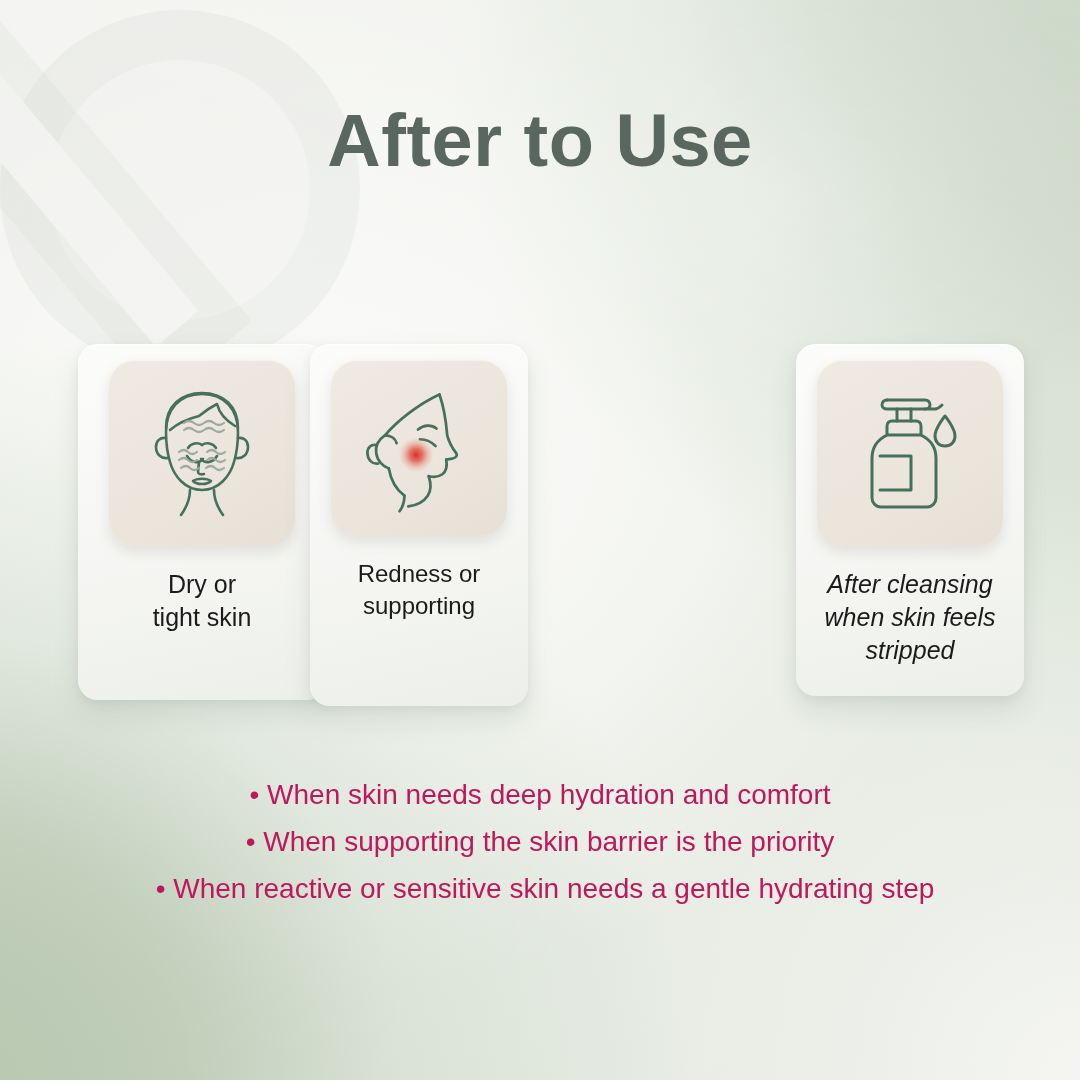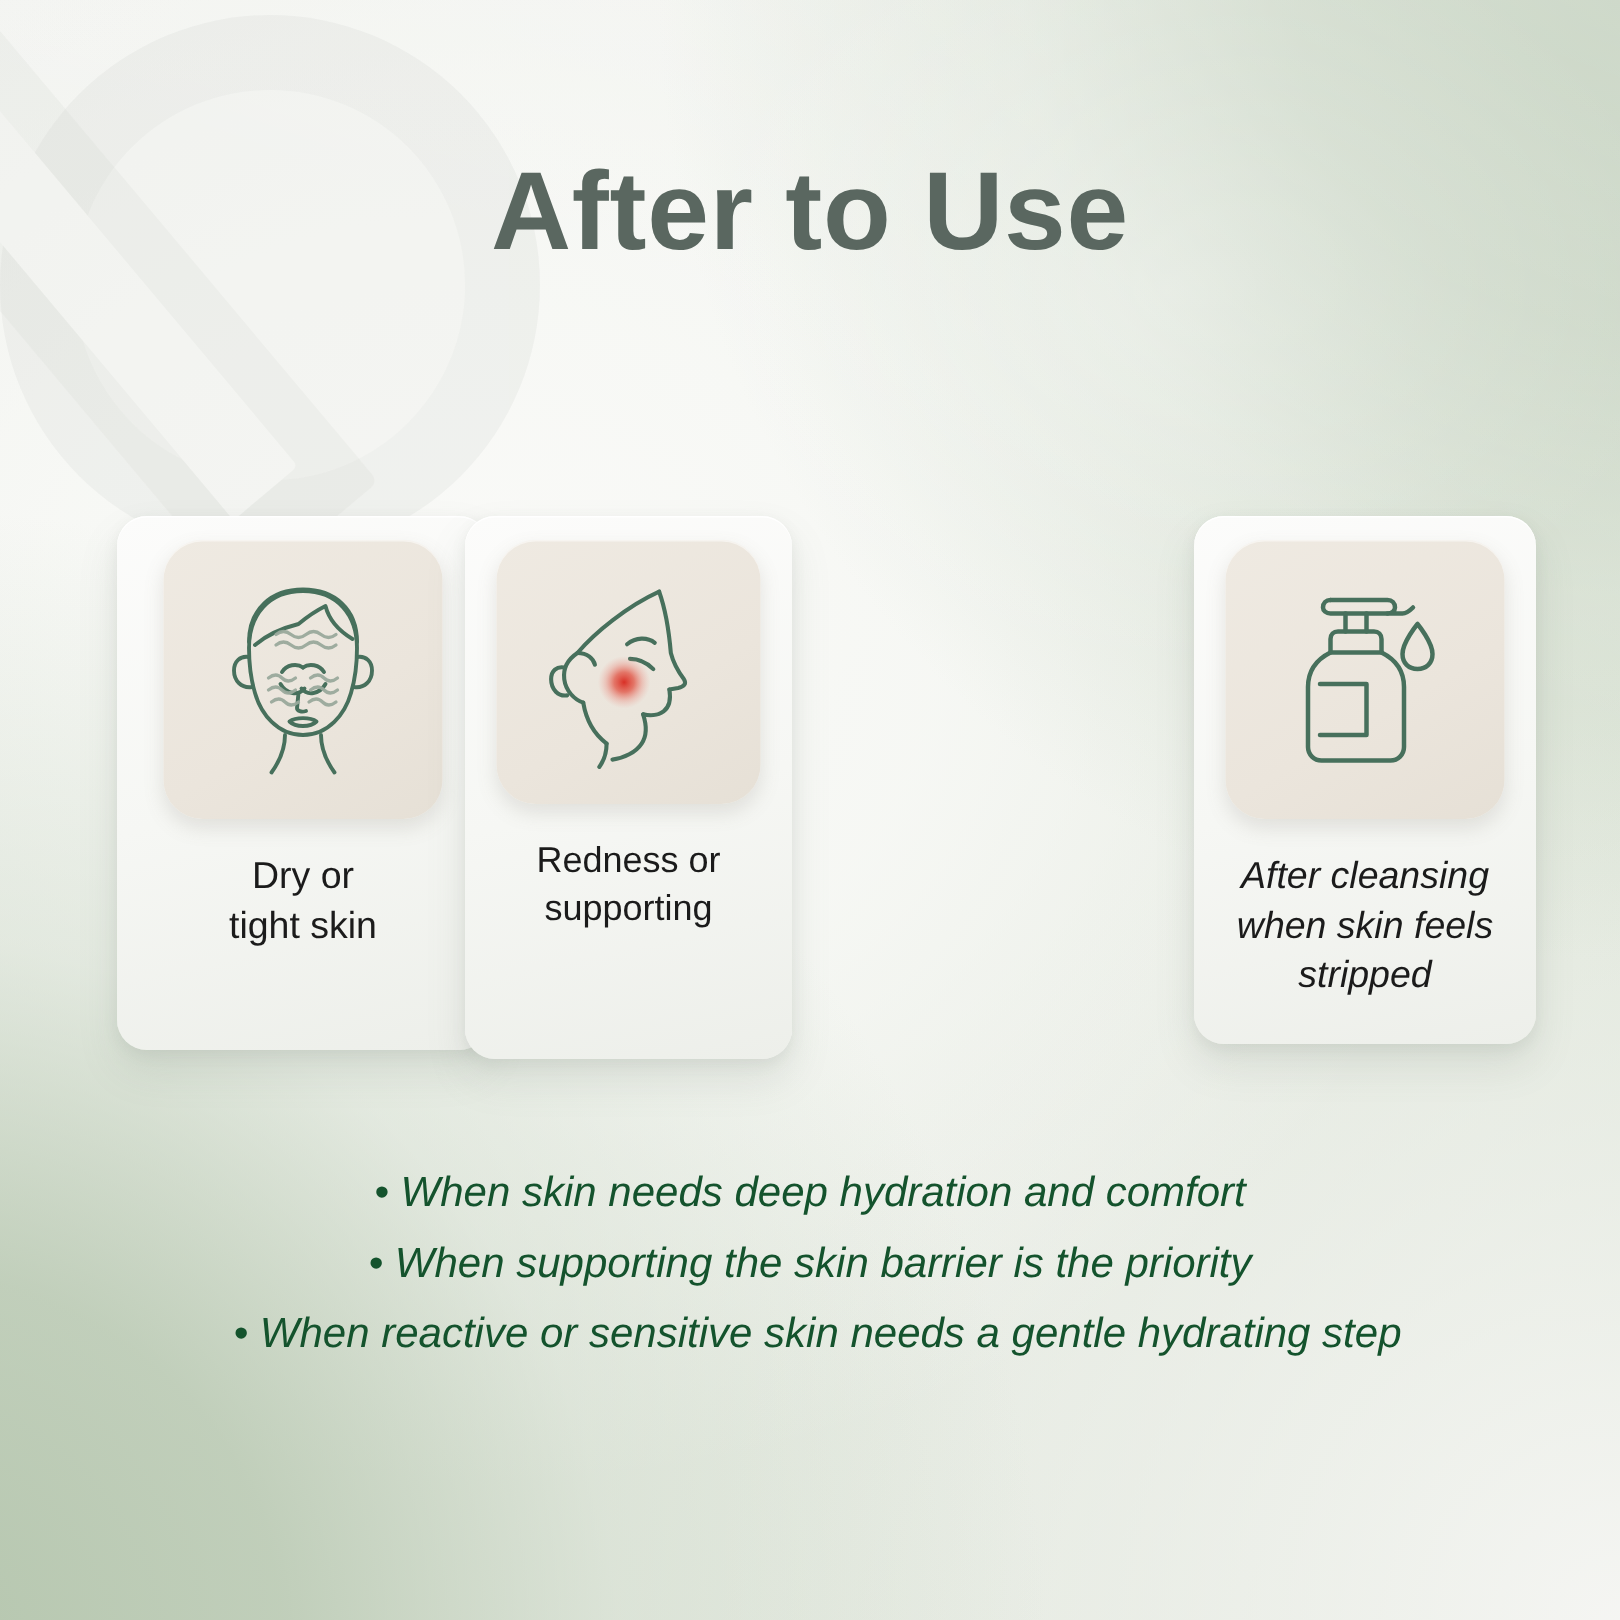--- a/index.html
+++ b/index.html
@@ -181,23 +181,22 @@
   .bullets {
     position: absolute;
     left: 0;
     right: 0;
     top: 772px;
     text-align: center;
   }
   .bullet {
     font-size: 28px;
     line-height: 1.67;
-    color: #14532d;
+    color: #be185d;
     white-space: nowrap;
-    font-style: italic;
   }
   .bullet:nth-child(3) { font-size: 28px; margin-left: 10px; }
 </style>
 </head>
 <body>
 
 <div class="poster">
 
   <div class="bg-base"></div>
   <div class="bg-sheen"></div>

